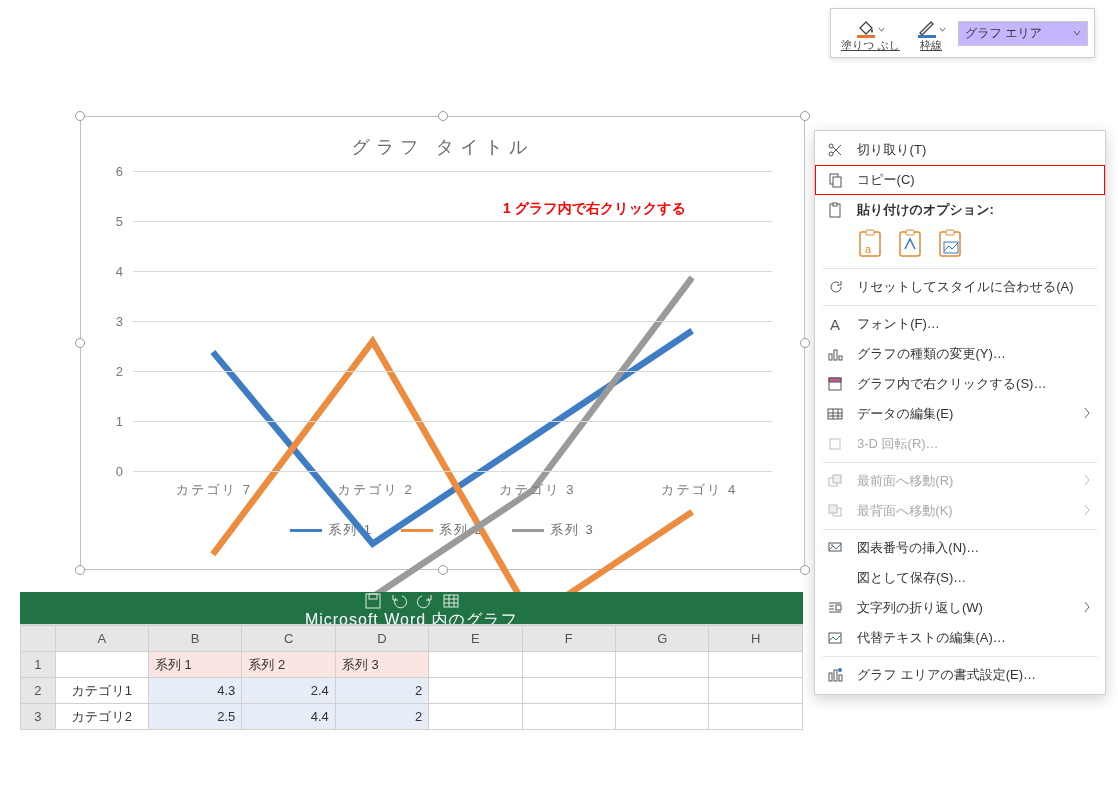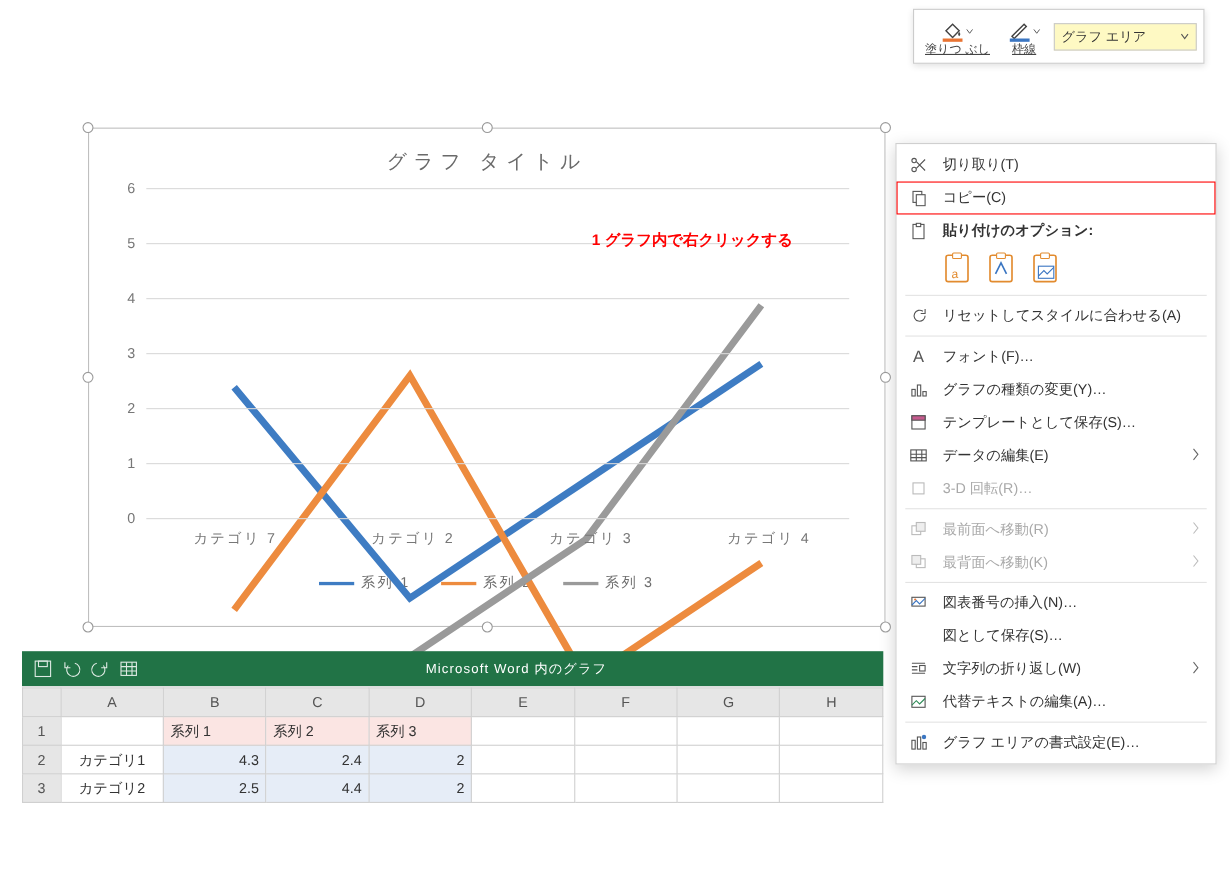--- a/index.html
+++ b/index.html
@@ -46,21 +46,21 @@
   .fill-underline{position:absolute;bottom:-1px;left:1px;right:1px;height:3px;background:#E97433;}
   .outline-underbar{position:absolute;bottom:-1px;left:1px;right:1px;height:3px;background:#3B76C2;}
   .area-select{
     align-self:center;
     border:1px solid #c9c9c9;
     font-size:12px;
     padding:3px 6px;
     min-width:130px;
     display:flex; justify-content:space-between; align-items:center;
     cursor:pointer;
-    background:#fef9c3;
+    background:#c4b5fd;
   }
 
   
   .context-menu{
     position:absolute;
     top:130px; right:12px;
     width:292px;
     border:1px solid #cfcfcf;
     background:#fff;
     box-shadow:0 4px 14px rgba(0,0,0,.18);
@@ -134,21 +134,21 @@
     display:flex; justify-content:center; gap:28px; margin-top:22px;
     color:#6e6e6e; font-size:13px;
   }
   .legend .item{display:flex;align-items:center;gap:6px;letter-spacing:2px;}
   .swatch{width:32px;height:3px; display:inline-block;}
 
   
   .excel-titlebar{
     position:absolute; top:592px; left:20px; width:783px; height:32px;
     background:#217346; color:#fff;
-    display:flex; align-items:center; font-size:12px;
+    display:flex; align-items:center; font-size:16px;flex-direction:column;
   }
   .qat{display:flex;align-items:center;gap:8px;padding:0 10px;}
   .qat .qicon{width:18px;height:18px;opacity:.85;}
   .excel-title{flex:1;text-align:center;letter-spacing:1px;}
 
   .sheet{
     position:absolute; top:624px; left:20px; width:783px;
     background:#fff; border-top:1px solid #d9d9d9;
   }
   .sheet table{border-collapse:collapse;width:100%;table-layout:fixed;}
@@ -281,21 +281,21 @@
       </span>
     <span class="label">グラフの種類の変更(Y)…</span>
   </div>
   <div class="menu-row">
     <span class="spacer">
         <svg width="16" height="16" viewBox="0 0 16 16">
           <rect x="2" y="2" width="12" height="12" fill="none" stroke="#555"></rect>
           <rect x="2" y="2" width="12" height="4" fill="#C65A8E" stroke="#555"></rect>
         </svg>
       </span>
-    <span class="label">テンプレートとして保存(S)…</span>
+    <span class="label">グラフ内で右クリックする(S)…</span>
   </div>
   <div class="menu-row">
     <span class="spacer">
         <svg width="16" height="16" viewBox="0 0 16 16">
           <rect x="1" y="3" width="14" height="10" fill="none" stroke="#555"></rect>
           <path d="M1 7h14M1 10h14M6 3v10M11 3v10" stroke="#555"></path>
         </svg>
       </span>
     <span class="label">データの編集(E)</span>
     <span class="arrow"><svg viewBox="0 0 8 12">
@@ -434,21 +434,21 @@
         <span class="swatch" style="background: rgb(237, 139, 62);"></span>
         <span>系列 2</span>
       </span>
       <span class="item">
         <span class="swatch" style="background: rgb(154, 154, 154);"></span>
         <span>系列 3</span>
       </span>
     </div>
 </div>
 
-<div class="annot" style="top:200px; left:538px;margin-top:10px;">1 グラフ内で右クリックする</div>
+<div class="annot" style="top:200px; left:503px;">1 グラフ内で右クリックする</div>
 
 <div class="excel-titlebar">
   <div class="qat">
     <span class="qicon"><svg viewBox="0 0 18 18">
           <rect x="2" y="2" width="14" height="14" fill="none" stroke="#fff"></rect>
           <rect x="5" y="2" width="8" height="5" fill="none" stroke="#fff"></rect>
         </svg></span>
     <span class="qicon"><svg viewBox="0 0 18 18">
           <path d="M12 4a6 6 0 1 1-6 2" fill="none" stroke="#fff"></path>
           <path d="M3 3v5h5" fill="none" stroke="#fff"></path>

